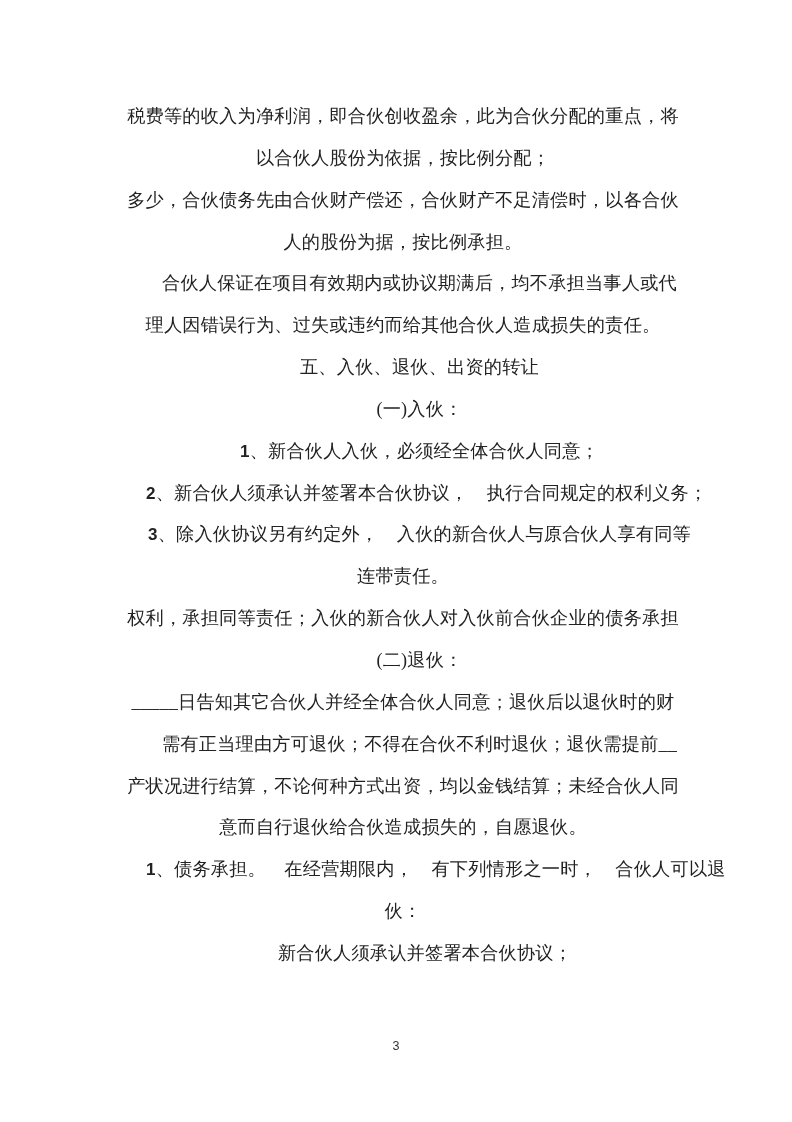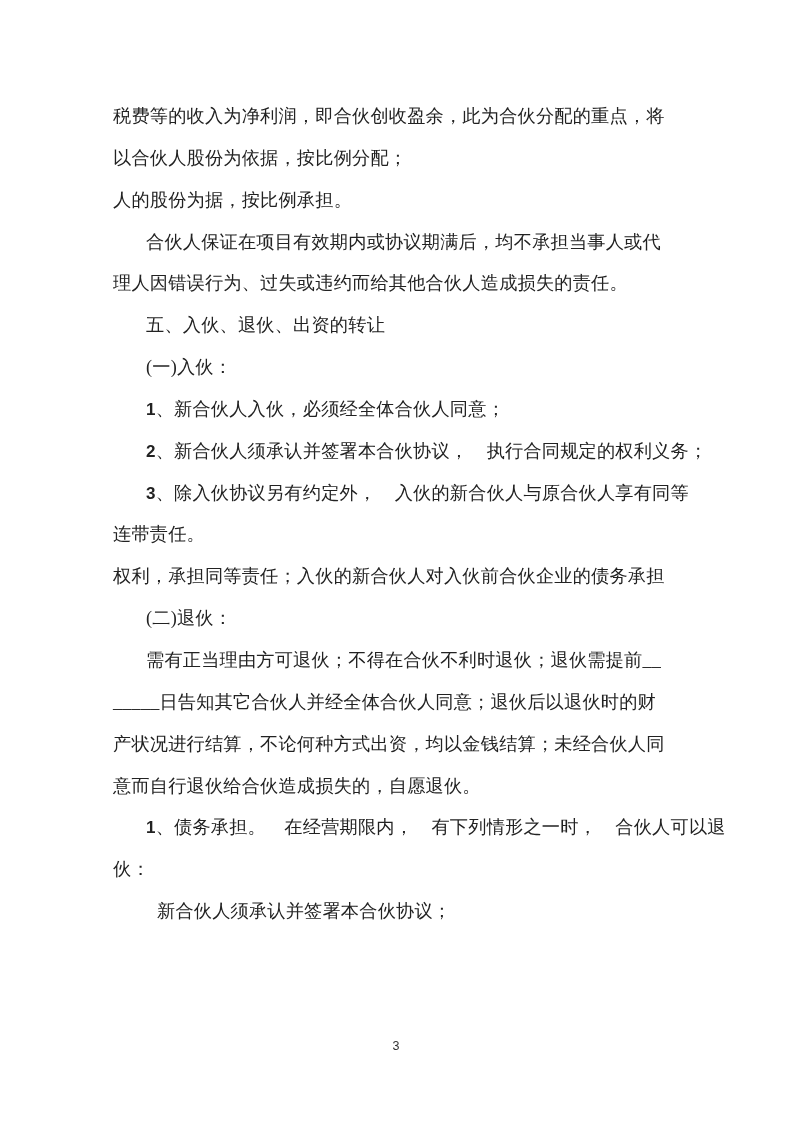--- a/index.html
+++ b/index.html
@@ -21,20 +21,21 @@
     top: 96px;
     width: 580px;
     color: #222222;
     font-size: 18.2px;
     line-height: 41.85px;
   }
   .line {
     height: 41.85px;
     white-space: pre;
     letter-spacing: 0.2px;
+    text-align: center;
   }
   .line.indent-1 { padding-left: 33px; }
   .line.indent-2 { padding-left: 44px; }
   .num {
     font-family: "Liberation Sans", "DejaVu Sans", sans-serif;
     font-weight: bold;
     font-size: 17px;
   }
   .footer {
     position: absolute;
@@ -47,33 +48,34 @@
     font-family: "Liberation Sans", "DejaVu Sans", sans-serif;
   }
 </style>
 </head>
 <body>
 
 <div class="page">
   <div class="content" id="doc-content">
       <div class="line"><span>税费等的收入为净利润，即合伙创收盈余，此为合伙分配的重点，将</span></div>
       <div class="line"><span>以合伙人股份为依据，按比例分配；</span></div>
+      <div class="line"><span>多少，合伙债务先由合伙财产偿还，合伙财产不足清偿时，以各合伙</span></div>
       <div class="line"><span>人的股份为据，按比例承担。</span></div>
       <div class="line indent-1"><span>合伙人保证在项目有效期内或协议期满后，均不承担当事人或代</span></div>
       <div class="line"><span>理人因错误行为、过失或违约而给其他合伙人造成损失的责任。</span></div>
       <div class="line indent-1"><span>五、入伙、退伙、出资的转让</span></div>
       <div class="line indent-1"><span>(一)入伙：</span></div>
       <div class="line indent-1"><span class="num">1</span><span>、新合伙人入伙，必须经全体合伙人同意；</span></div>
       <div class="line indent-1"><span class="num">2</span><span>、新合伙人须承认并签署本合伙协议，　执行合同规定的权利义务；</span></div>
       <div class="line indent-1"><span class="num">3</span><span>、除入伙协议另有约定外，　入伙的新合伙人与原合伙人享有同等</span></div>
       <div class="line"><span>连带责任。</span></div>
       <div class="line"><span>权利，承担同等责任；入伙的新合伙人对入伙前合伙企业的债务承担</span></div>
       <div class="line indent-1"><span>(二)退伙：</span></div>
+      <div class="line"><span>_____日告知其它合伙人并经全体合伙人同意；退伙后以退伙时的财</span></div>
       <div class="line indent-1"><span>需有正当理由方可退伙；不得在合伙不利时退伙；退伙需提前__</span></div>
-      <div class="line"><span>_____日告知其它合伙人并经全体合伙人同意；退伙后以退伙时的财</span></div>
       <div class="line"><span>产状况进行结算，不论何种方式出资，均以金钱结算；未经合伙人同</span></div>
       <div class="line"><span>意而自行退伙给合伙造成损失的，自愿退伙。</span></div>
       <div class="line indent-1"><span class="num">1</span><span>、债务承担。　在经营期限内，　有下列情形之一时，　合伙人可以退</span></div>
       <div class="line"><span>伙：</span></div>
       <div class="line indent-2"><span>新合伙人须承认并签署本合伙协议；</span></div>
     </div>
   <div class="footer">3</div>
 </div>
 
 </body></html>

